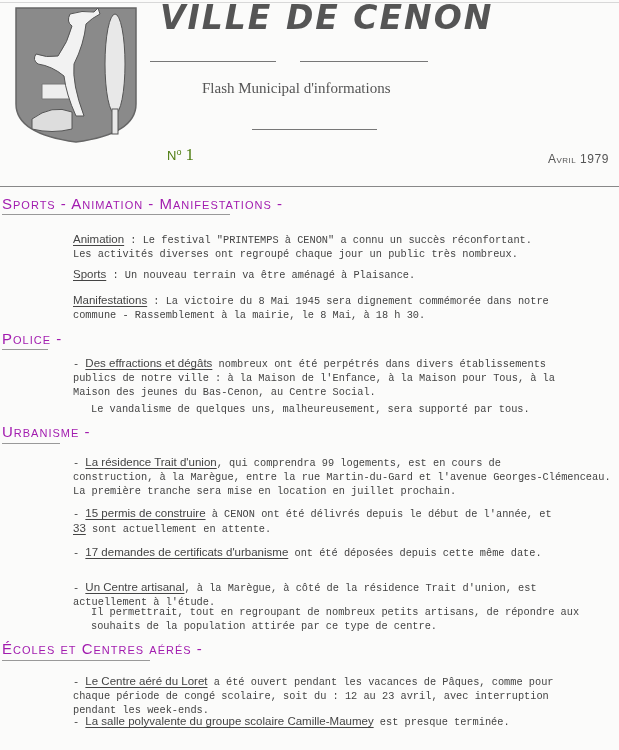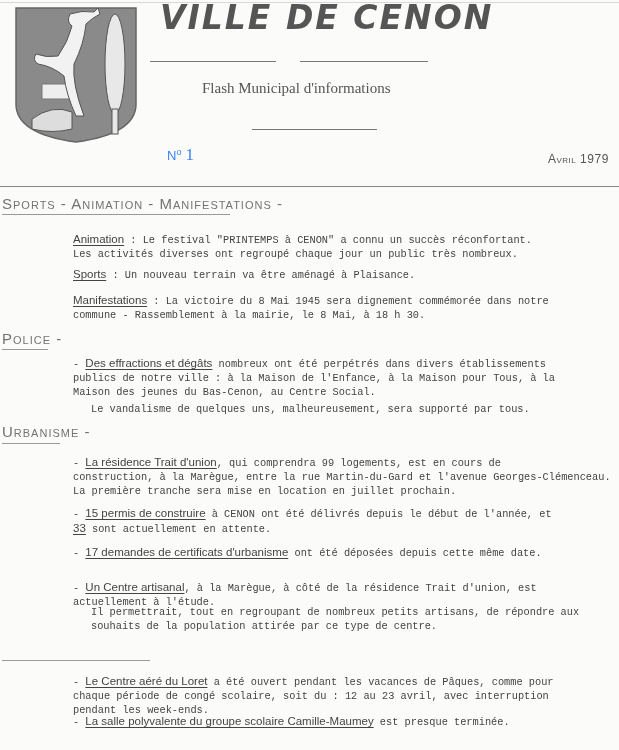--- a/index.html
+++ b/index.html
@@ -22,35 +22,35 @@
     line-height: 36px;
     font-style: italic;
   }
   .title-rule { position: absolute; background: #777; height: 1px; }
   .subtitle {
     position: absolute; left: 202px; top: 80px;
     font-family: Liberation Serif, serif; font-size: 15px; color: #555;
   }
   .issue {
     position: absolute; left: 167px; top: 145px;
-    font-family: "Liberation Sans", sans-serif; font-size: 13px; color: #3b82f6;
+    font-family: "Liberation Sans", sans-serif; font-size: 13px; color: #4d7c0f;
   }
   .issue sup { font-size: 9px; }
   .issue .num { font-family: "Liberation Serif", serif; font-size: 17px; margin-left: 4px; }
   .date {
     position: absolute; left: 548px; top: 152px;
     font-family: "Liberation Sans", sans-serif; font-size: 12px; color: #555;
     font-variant: small-caps; letter-spacing: 0.5px;
   }
   .header-rule { position: absolute; left: 0; top: 186px; width: 619px; height: 1px; background: #888; }
 
   .section-heading {
     position: absolute; left: 2px;
     font-family: "Liberation Sans", sans-serif; font-size: 15px;
-    font-variant: small-caps; letter-spacing: 1px; color: #737373;
+    font-variant: small-caps; letter-spacing: 1px; color: #a21caf;
   }
   .heading-rule { position: absolute; left: 2px; height: 1px; background: #999; }
 
   .para {
     position: absolute; left: 73px; width: 540px;
     font-family: "Liberation Mono", monospace; font-size: 10.3px;
     line-height: 14px; color: #444; white-space: pre-wrap;
   }
   .kw {
     font-family: Liberation Sans, sans-serif; font-size: 11.5px;
@@ -106,19 +106,20 @@
   <div class="para" style="top:455px;"><span>- </span><span class="kw">La résidence Trait d'union</span><span>, qui comprendra 99 logements, est en cours de
 construction, à la Marègue, entre la rue Martin-du-Gard et l'avenue Georges-Clémenceau.
 La première tranche sera mise en location en juillet prochain.</span></div>
   <div class="para" style="top:506px;"><span>- </span><span class="kw">15 permis de construire</span><span> à CENON ont été délivrés depuis le début de l'année, et</span><br><span class="kw">33</span><span> sont actuellement en attente.</span></div>
   <div class="para" style="top:545px;"><span>- </span><span class="kw">17 demandes de certificats d'urbanisme</span><span> ont été déposées depuis cette même date.</span></div>
   <div class="para" style="top:572px;margin-top:8px;"><span>- </span><span class="kw">Un Centre artisanal</span><span>, à la Marègue, à côté de la résidence Trait d'union, est
 actuellement à l'étude.</span></div>
   <div class="para indent" style="top:605px;">Il permettrait, tout en regroupant de nombreux petits artisans, de répondre aux
 souhaits de la population attirée par ce type de centre.</div>
 
+  <div class="section-heading" style="top:640px;">Écoles et Centres aérés -</div>
   <div class="heading-rule" style="top:660px; width:148px;"></div>
 
   <div class="para" style="top:674px;"><span>- </span><span class="kw">Le Centre aéré du Loret</span><span> a été ouvert pendant les vacances de Pâques, comme pour
 chaque période de congé scolaire, soit du : 12 au 23 avril, avec interruption
 pendant les week-ends.</span></div>
   <div class="para" style="top:714px;"><span>- </span><span class="kw">La salle polyvalente du groupe scolaire Camille-Maumey</span><span> est presque terminée.</span></div>
 </div>
 
 </body></html>

